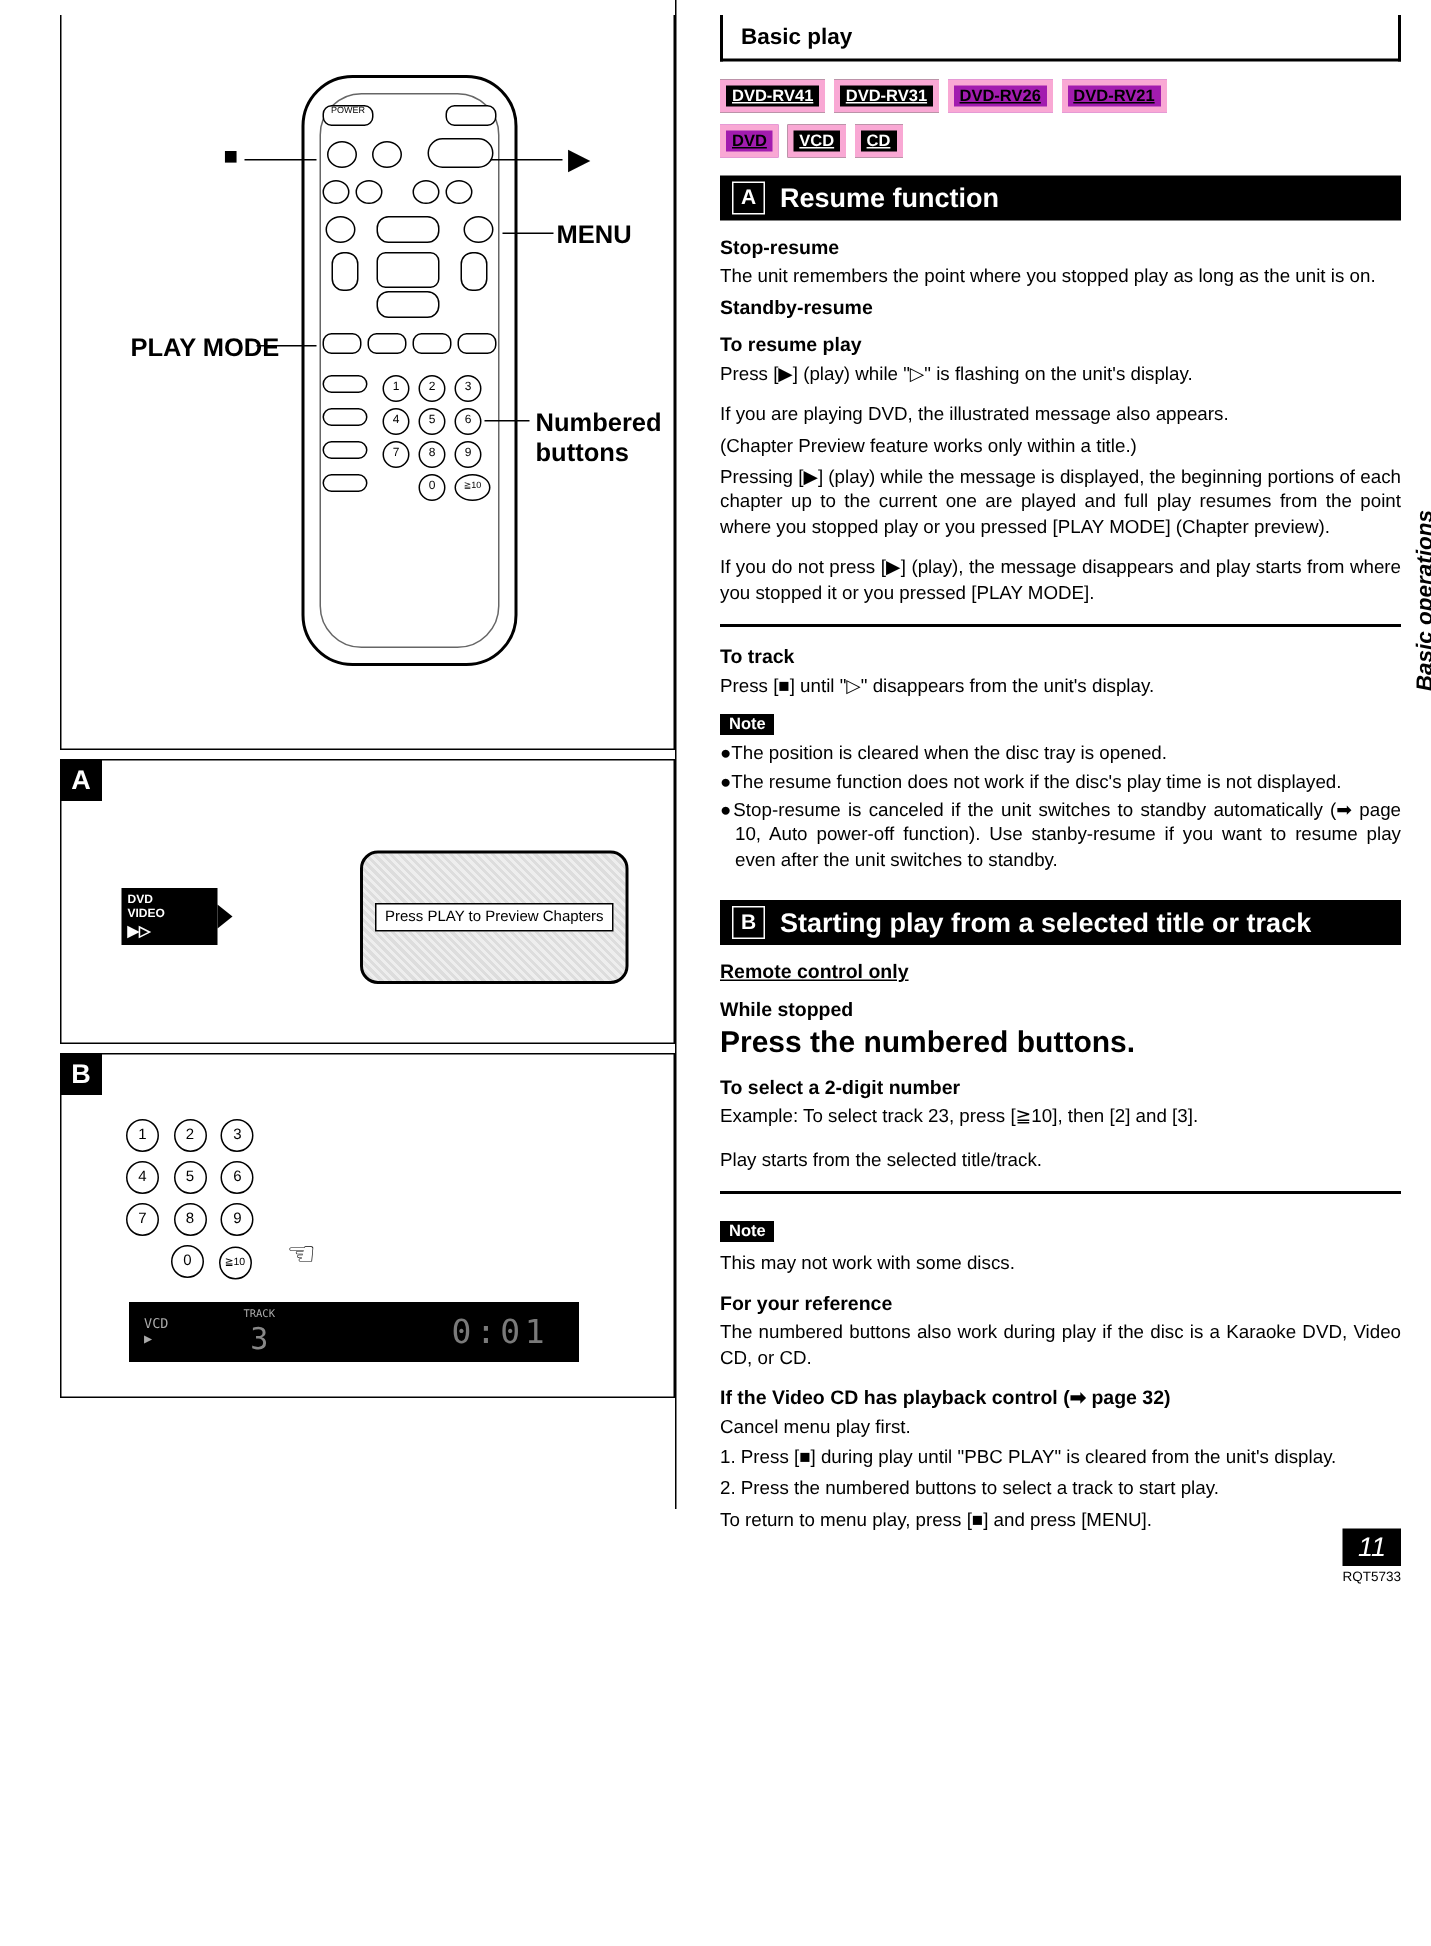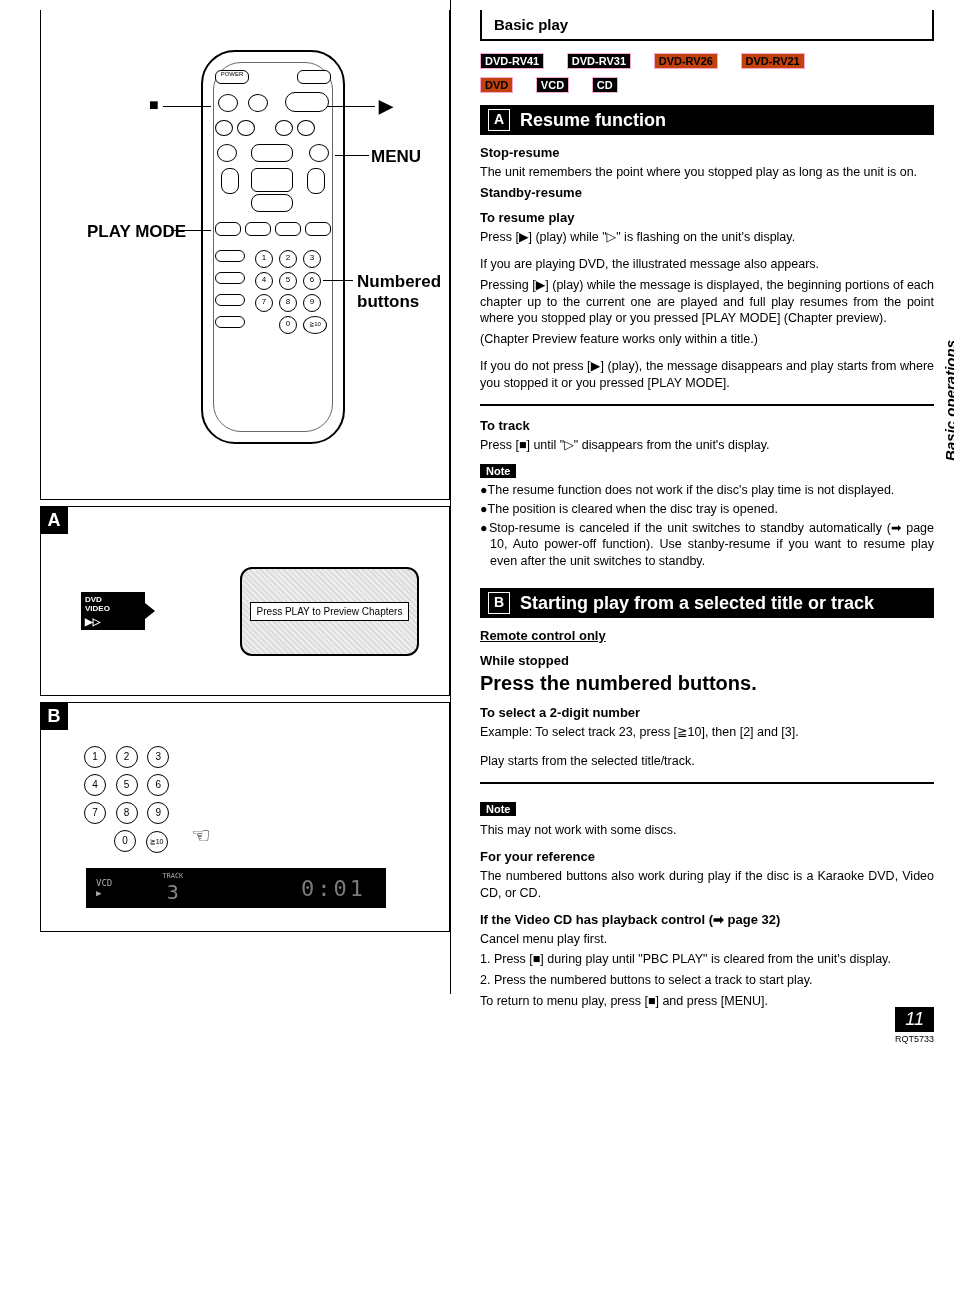--- a/index.html
+++ b/index.html
@@ -205,29 +205,30 @@
     margin-bottom: 12px;
   }
   .model-badges {
     margin-bottom: 8px;
   }
   .badge {
     display: inline-block;
     font-size: 11px;
     font-weight: bold;
     padding: 1px 4px;
-    margin-right: 19px;
-    border: 1px solid #f9a8d4;
+    margin-right: 2px;
+    border: 4px solid #f9a8d4;
+    text-decoration: underline;
   }
   .badge.inv {
     background: #000;
     color: #fff;
   }
   .badge.outline {
-    background: #c2410c;
+    background: #a21caf;
     color: #000;
   }
   .section-heading {
     background: #000;
     color: #fff;
     padding: 4px 8px;
     margin: 12px 0 10px 0;
     display: flex;
     align-items: center;
   }
@@ -455,33 +456,33 @@
 
     <div class="subhead">Stop-resume</div>
     <div class="para">The unit remembers the point where you stopped play as long as the unit is on.</div>
 
     <div class="subhead" style="margin-top:2px">Standby-resume</div>
 
     <div class="subhead">To resume play</div>
     <div class="para">Press [▶] (play) while "▷" is flashing on the unit's display.</div>
 
     <div class="para" style="margin-top:10px">If you are playing DVD, the illustrated message also appears.</div>
+    <div class="para">(Chapter Preview feature works only within a title.)</div>
     <div class="para">Pressing [▶] (play) while the message is displayed, the beginning portions of each chapter up to the current one are played and full play resumes from the point where you stopped play or you pressed [PLAY MODE] (Chapter preview).</div>
-    <div class="para">(Chapter Preview feature works only within a title.)</div>
 
     <div class="para" style="margin-top:10px">If you do not press [▶] (play), the message disappears and play starts from where you stopped it or you pressed [PLAY MODE].</div>
 
     <div class="hr"></div>
 
     <div class="subhead" style="margin-top:0">To track</div>
     <div class="para">Press [■] until "▷" disappears from the unit's display.</div>
 
     <div class="note-tag">Note</div>
+    <div class="bullet">●The position is cleared when the disc tray is opened.</div>
     <div class="bullet">●The resume function does not work if the disc's play time is not displayed.</div>
-    <div class="bullet">●The position is cleared when the disc tray is opened.</div>
     <div class="bullet">●Stop-resume is canceled if the unit switches to standby automatically (➡ page 10, Auto power-off function). Use stanby-resume if you want to resume play even after the unit switches to standby.</div>
 
     
     <div class="section-heading" style="margin-top:18px">
       <span class="letter">B</span>
       <span class="htext" style="line-height:1.15">Starting play from a selected title or track</span>
     </div>
 
     <div class="underline" style="margin:6px 0">Remote control only</div>
 

